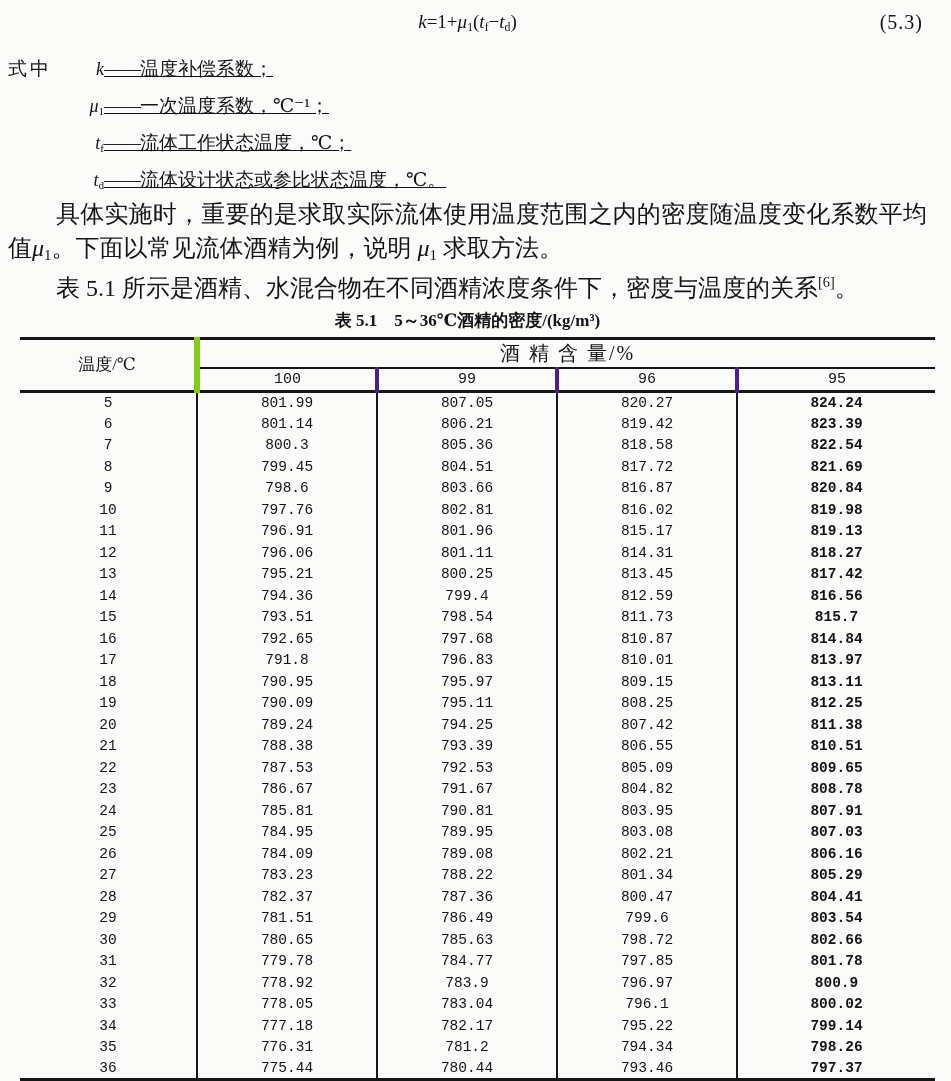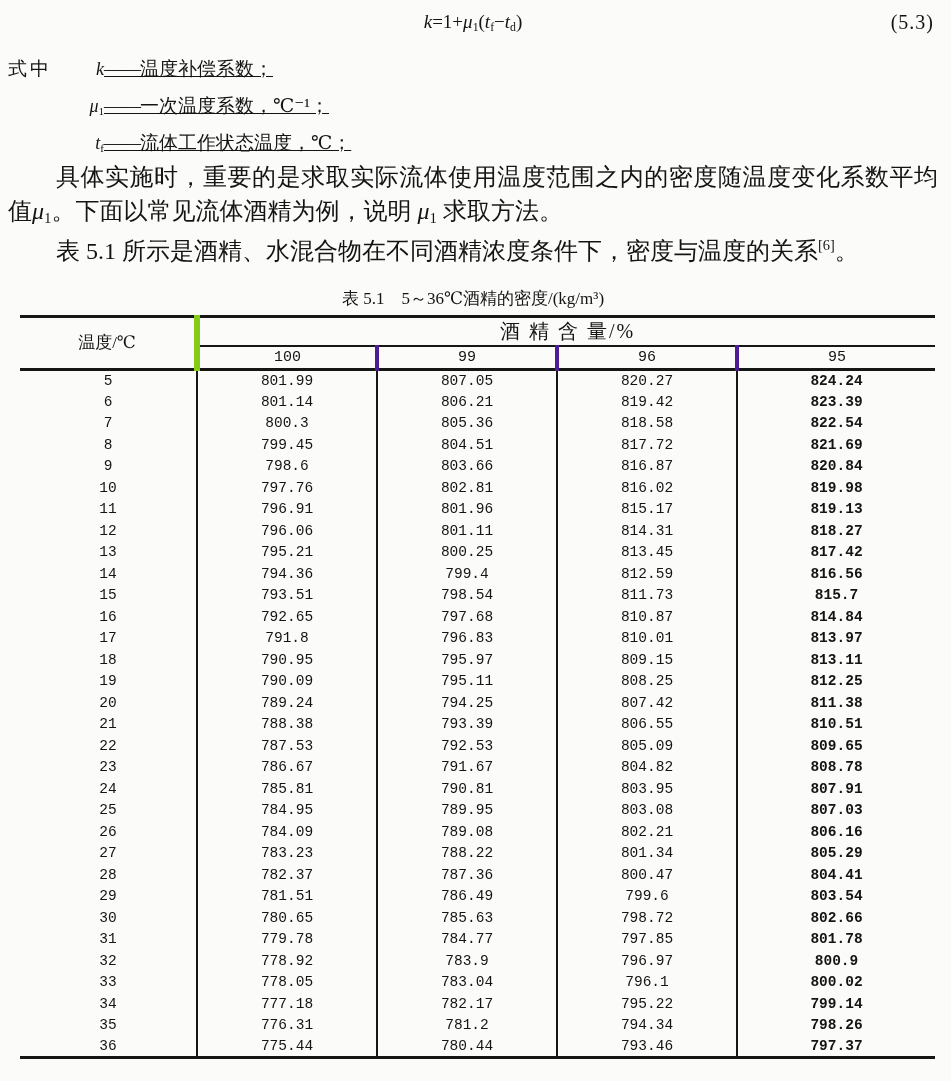--- a/index.html
+++ b/index.html
@@ -6,21 +6,21 @@
   html, body { background: #e8e8e6; }
   body {
     width: 951px; height: 1081px;
     font-family: "Liberation Serif", "DejaVu Serif", serif;
     color: #141414;
     position: relative;
   }
   .page {
     width: 951px; height: 1081px;
     background: #fbfbf9;
-    padding: 8px 13px 0 8px;
+    padding: 8px 24px 0 8px;
     overflow: hidden;
   }
   
   .formula-line {
     position: relative;
     text-align: center;
     height: 30px;
     line-height: 28px;
     font-size: 19px;
   }
@@ -70,23 +70,23 @@
   .para .var { font-style: italic; }
   .para sup.ref {
     font-size: 0.6em;
     vertical-align: super;
     line-height: 0;
   }
   .para2 { margin-top: 0; }
   
   .table-title {
     text-align: center;
-    font-weight: normal;
+    font-weight: bold;
     font-size: 17px;
-    margin-top: 17px;
+    margin-top: 2px;
     height: 29px;
     line-height: 26px;
   }
   
   .tbl-wrap { padding: 0 8px 0 12px; }
   table.tbl {
     width: 915px;
     border-collapse: collapse;
     table-layout: fixed;
     border-top: 3px solid #161616;
@@ -140,20 +140,23 @@
 
   <div class="defs">
     <div class="def-line">
       <span class="where">式中</span><span class="term"><span>k</span><sub></sub></span><span class="dash">——</span><span>温度补偿系数；</span>
     </div>
     <div class="def-line">
       <span class="where-spacer"></span><span class="term"><span>μ</span><sub>1</sub></span><span class="dash">——</span><span>一次温度系数，℃⁻¹；</span>
     </div>
     <div class="def-line">
       <span class="where-spacer"></span><span class="term"><span>t</span><sub>f</sub></span><span class="dash">——</span><span>流体工作状态温度，℃；</span>
+    </div>
+    <div class="def-line">
+      <span class="where-spacer"></span><span class="term"><span>t</span><sub>d</sub></span><span class="dash">——</span><span>流体设计状态或参比状态温度，℃。</span>
     </div>
   </div>
 
   <p class="para"><span>具体实施时，重要的是求取实际流体使用温度范围之内的密度随温度变化系数平均值</span><span class="var">μ</span><sub>1</sub><span>。下面以常见流体酒精为例，说明 </span><span class="var">μ</span><sub>1</sub><span> 求取方法。</span></p>
 
   <p class="para para2"><span>表 5.1 所示是酒精、水混合物在不同酒精浓度条件下，密度与温度的关系</span><sup class="ref">[6]</sup><span>。</span></p>
 
   <div class="table-title">表 5.1　5～36℃酒精的密度/(kg/m³)</div>
 
   <div class="tbl-wrap">

